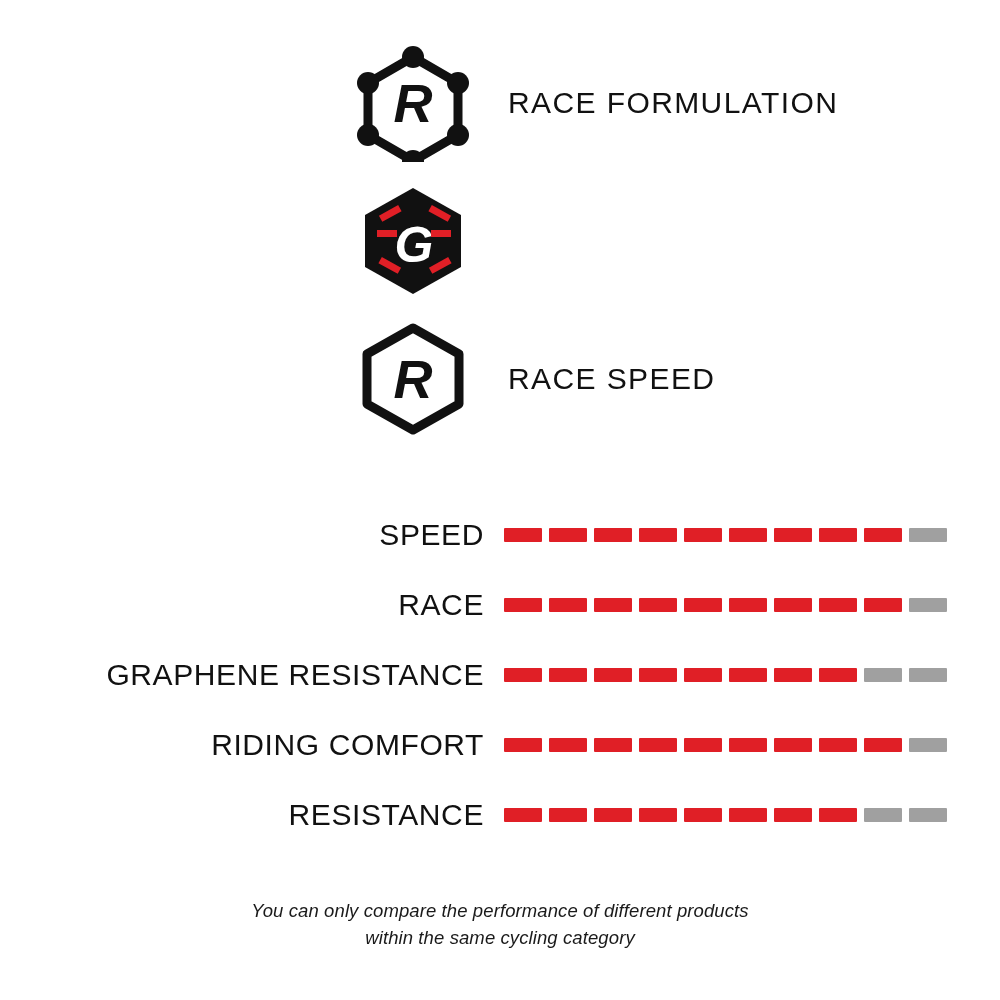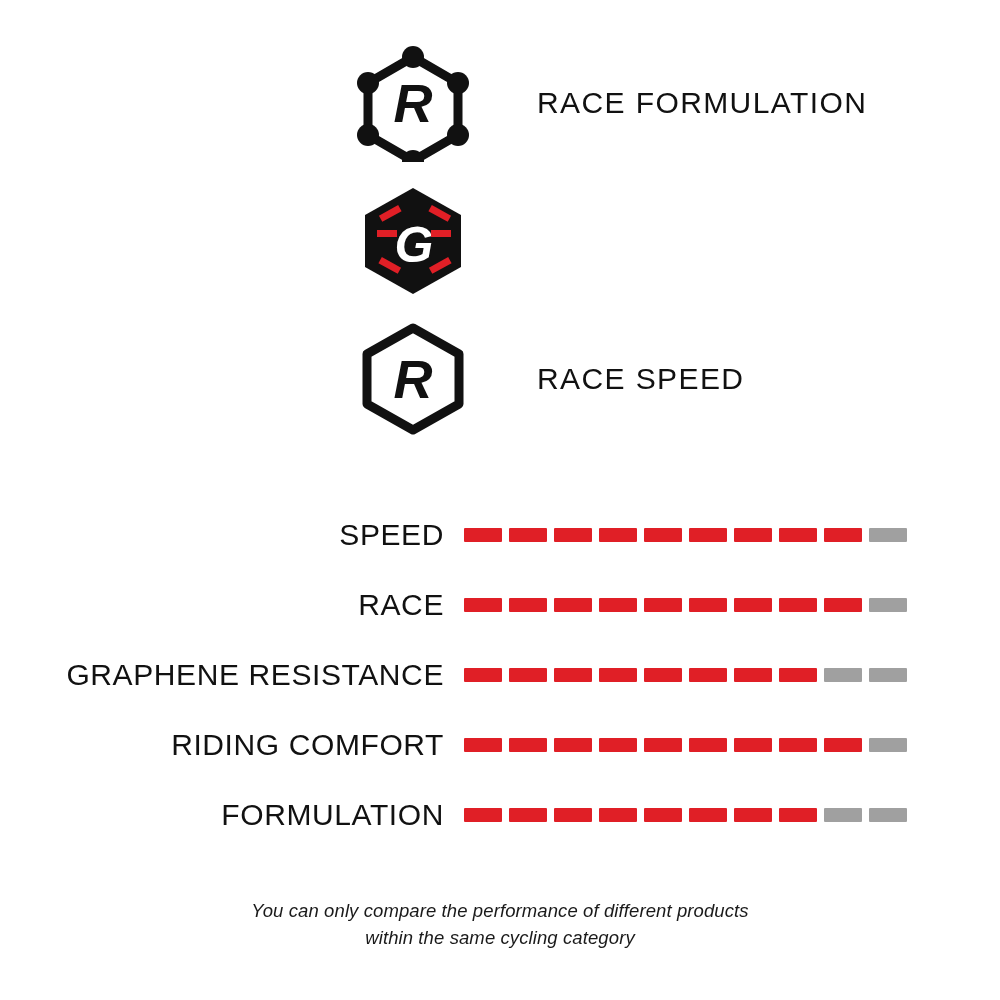--- a/index.html
+++ b/index.html
@@ -36,32 +36,33 @@
     min-width: 160px;
     display: flex;
     justify-content: center;
     align-items: center;
     margin-left: 333px;
   }
   .feature-label {
     font-size: 30px;
     letter-spacing: 1.4px;
     color: #111111;
-    margin-left: 44px;
+    margin-left: 15px;
     white-space: nowrap;
   }
 
   
   .ratings {
     margin-top: 52px;
   }
   .rating-row {
     display: flex;
     align-items: center;
     height: 70px;
+    padding-left: 40px;
   }
   .rating-label {
     width: 464px;
     min-width: 464px;
     text-align: right;
     font-size: 30px;
     letter-spacing: 0.6px;
     color: #111111;
     padding-right: 20px;
     box-sizing: border-box;
@@ -201,21 +202,21 @@
         <span class="seg on"></span>
         <span class="seg on"></span>
         <span class="seg on"></span>
         <span class="seg on"></span>
         <span class="seg off"></span>
       </div>
     </div>
 
 
     <div class="rating-row">
-      <div class="rating-label">FORMULATION</div>
+      <div class="rating-label">RESISTANCE</div>
       <div class="rating-bar">
         <span class="seg on"></span>
         <span class="seg on"></span>
         <span class="seg on"></span>
         <span class="seg on"></span>
         <span class="seg on"></span>
         <span class="seg on"></span>
         <span class="seg on"></span>
         <span class="seg on"></span>
         <span class="seg off"></span>

